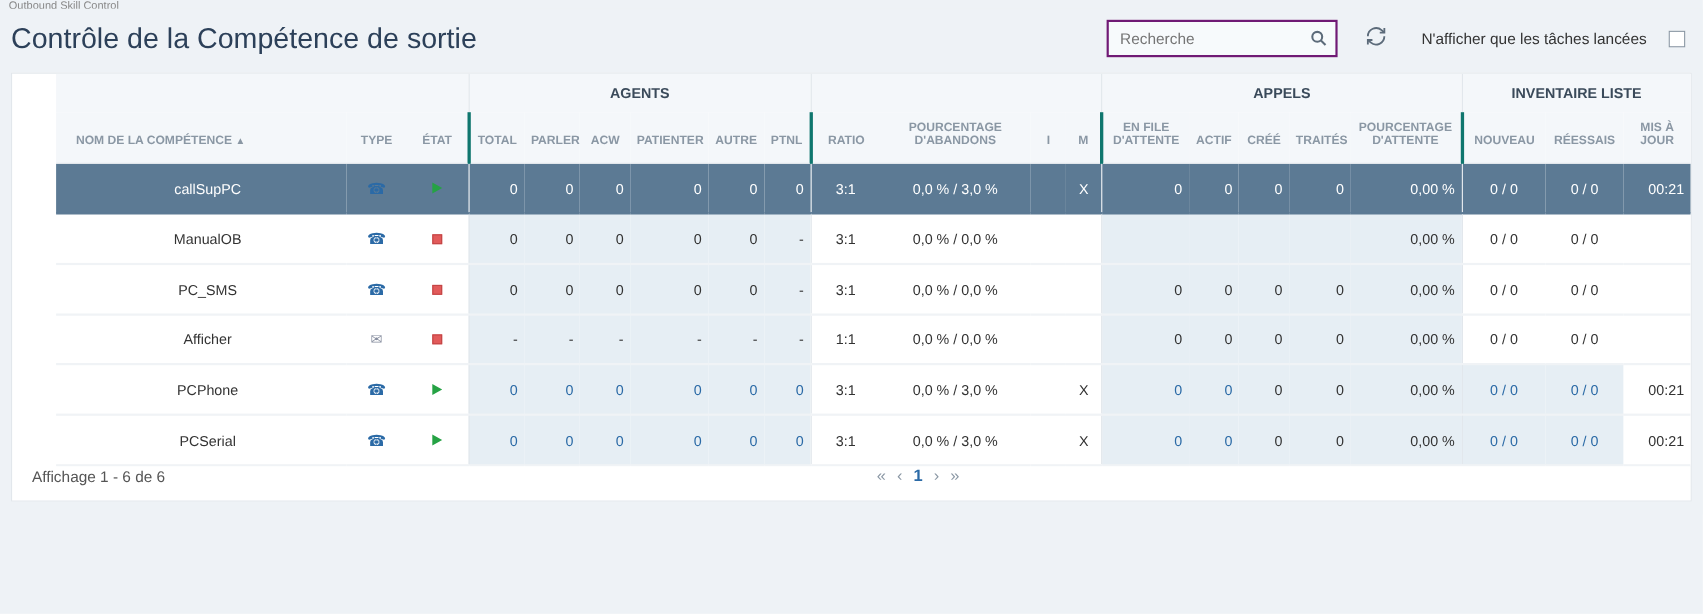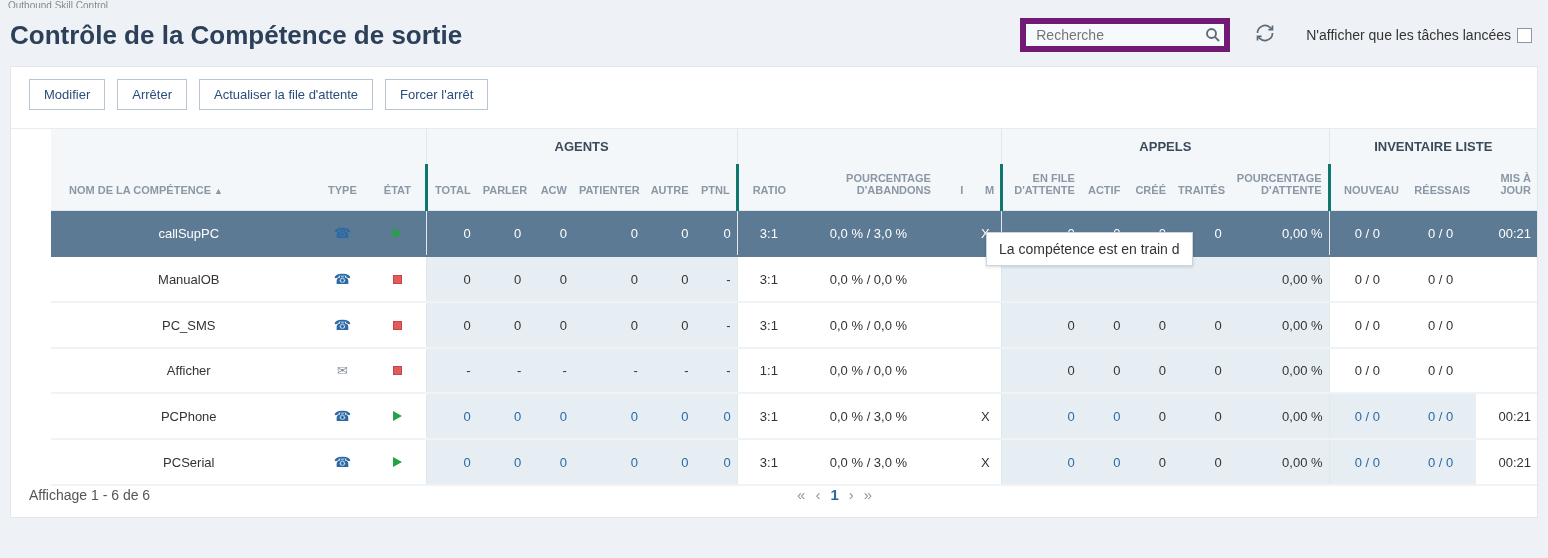--- a/index.html
+++ b/index.html
@@ -14,34 +14,34 @@
   padding: 0 4px 4px 4px;
   background: #eef2f6;
 }
 .header-bar {
   display: flex;
   align-items: center;
   padding: 10px 12px 14px 6px;
 }
 .page-title {
   font-size: 26px;
-  font-weight: 700;
+  font-weight: 400;
   color: #2c4059;
   flex: 0 0 auto;
 }
 .spacer { flex: 1; }
 .search-wrap {
   position: relative;
   margin-right: 18px;
 }
 .search-input {
   width: 210px;
   height: 34px;
   padding: 6px 56px 6px 10px;
-  border: 6px solid #701a75;
+  border: 2px solid #701a75;
   background: #f7fafc;
   font-size: 14px;
   color: #555;
 }
 .search-icon-btn {
   position: absolute;
   right: 6px;
   top: 50%;
   transform: translateY(-50%);
   width: 22px; height: 22px;
@@ -54,21 +54,21 @@
   border: none;
   background: transparent;
   color: #5c6b7a;
   font-size: 18px;
   cursor: pointer;
   margin-right: 24px;
 }
 .checkbox-label {
   font-size: 14px;
   color: #333;
-  margin-right: 6px;
+  margin-right: 20px;
 }
 .checkbox-box {
   width: 15px; height: 15px;
   border: 1px solid #8a97a4;
   display: inline-block;
   vertical-align: middle;
   background: #fff;
 }
 .panel {
   background: #fff;
@@ -104,21 +104,21 @@
   color: #3a4a5a;
   text-align: center;
   padding: 10px 4px;
   border-left: 1px solid #e2e7ec;
 }
 thead .col-row th {
   background: #f4f7fa;
   font-size: 11px;
   font-weight: 700;
   color: #8a97a4;
-  text-align: right;
+  text-align: center;
   padding: 8px 6px 14px 6px;
   vertical-align: bottom;
   border-bottom: 1px solid #e2e7ec;
 }
 thead .col-row th.left { text-align: left; padding-left: 18px; }
 thead .col-row th.center { text-align: center; }
 thead .group-row th:first-child { border-left: none; }
 thead .col-row th.sec-left { border-left: 3px solid #0f766e; }
 
 tbody tr td {
@@ -248,26 +248,20 @@
           <path d="M21 3v5h-5"></path>
           <path d="M21 12a9 9 0 0 1-15 6.7L3 16"></path>
           <path d="M3 21v-5h5"></path>
         </svg>
     </button>
     <span class="checkbox-label">N'afficher que les tâches lancées</span>
     <span class="checkbox-box"></span>
   </div>
 
   <div class="panel">
-    <div class="button-row">
-      <button class="btn">Modifier</button>
-      <button class="btn">Arrêter</button>
-      <button class="btn">Actualiser la file d'attente</button>
-      <button class="btn">Forcer l'arrêt</button>
-    </div>
 
     <div class="table-wrap" style="position:relative">
       <table class="grid">
         <colgroup>
           <col style="width:260px">
             <col style="width:55px">
             <col style="width:55px">
           <col style="width:50px">
             <col style="width:50px">
             <col style="width:45px">
@@ -454,21 +448,20 @@
               <td class="shaded">0</td>
               <td class="shaded">0</td>
               <td class="shaded">0,00 %</td>
               <td class="bluecell center sec-left">0 / 0</td>
               <td class="bluecell center">0 / 0</td>
               <td>00:21</td>
             </tr>
           </tbody>
       </table>
 
-      <div class="tooltip" style="top:103px; left:975px;">La compétence est en train d</div>
     </div>
 
     <div class="footer-row">
       <div>Affichage 1 - 6 de 6</div>
       <div class="pager">
         <span>«</span>
         <span>‹</span>
         <span class="page-num">1</span>
         <span>›</span>
         <span>»</span>

